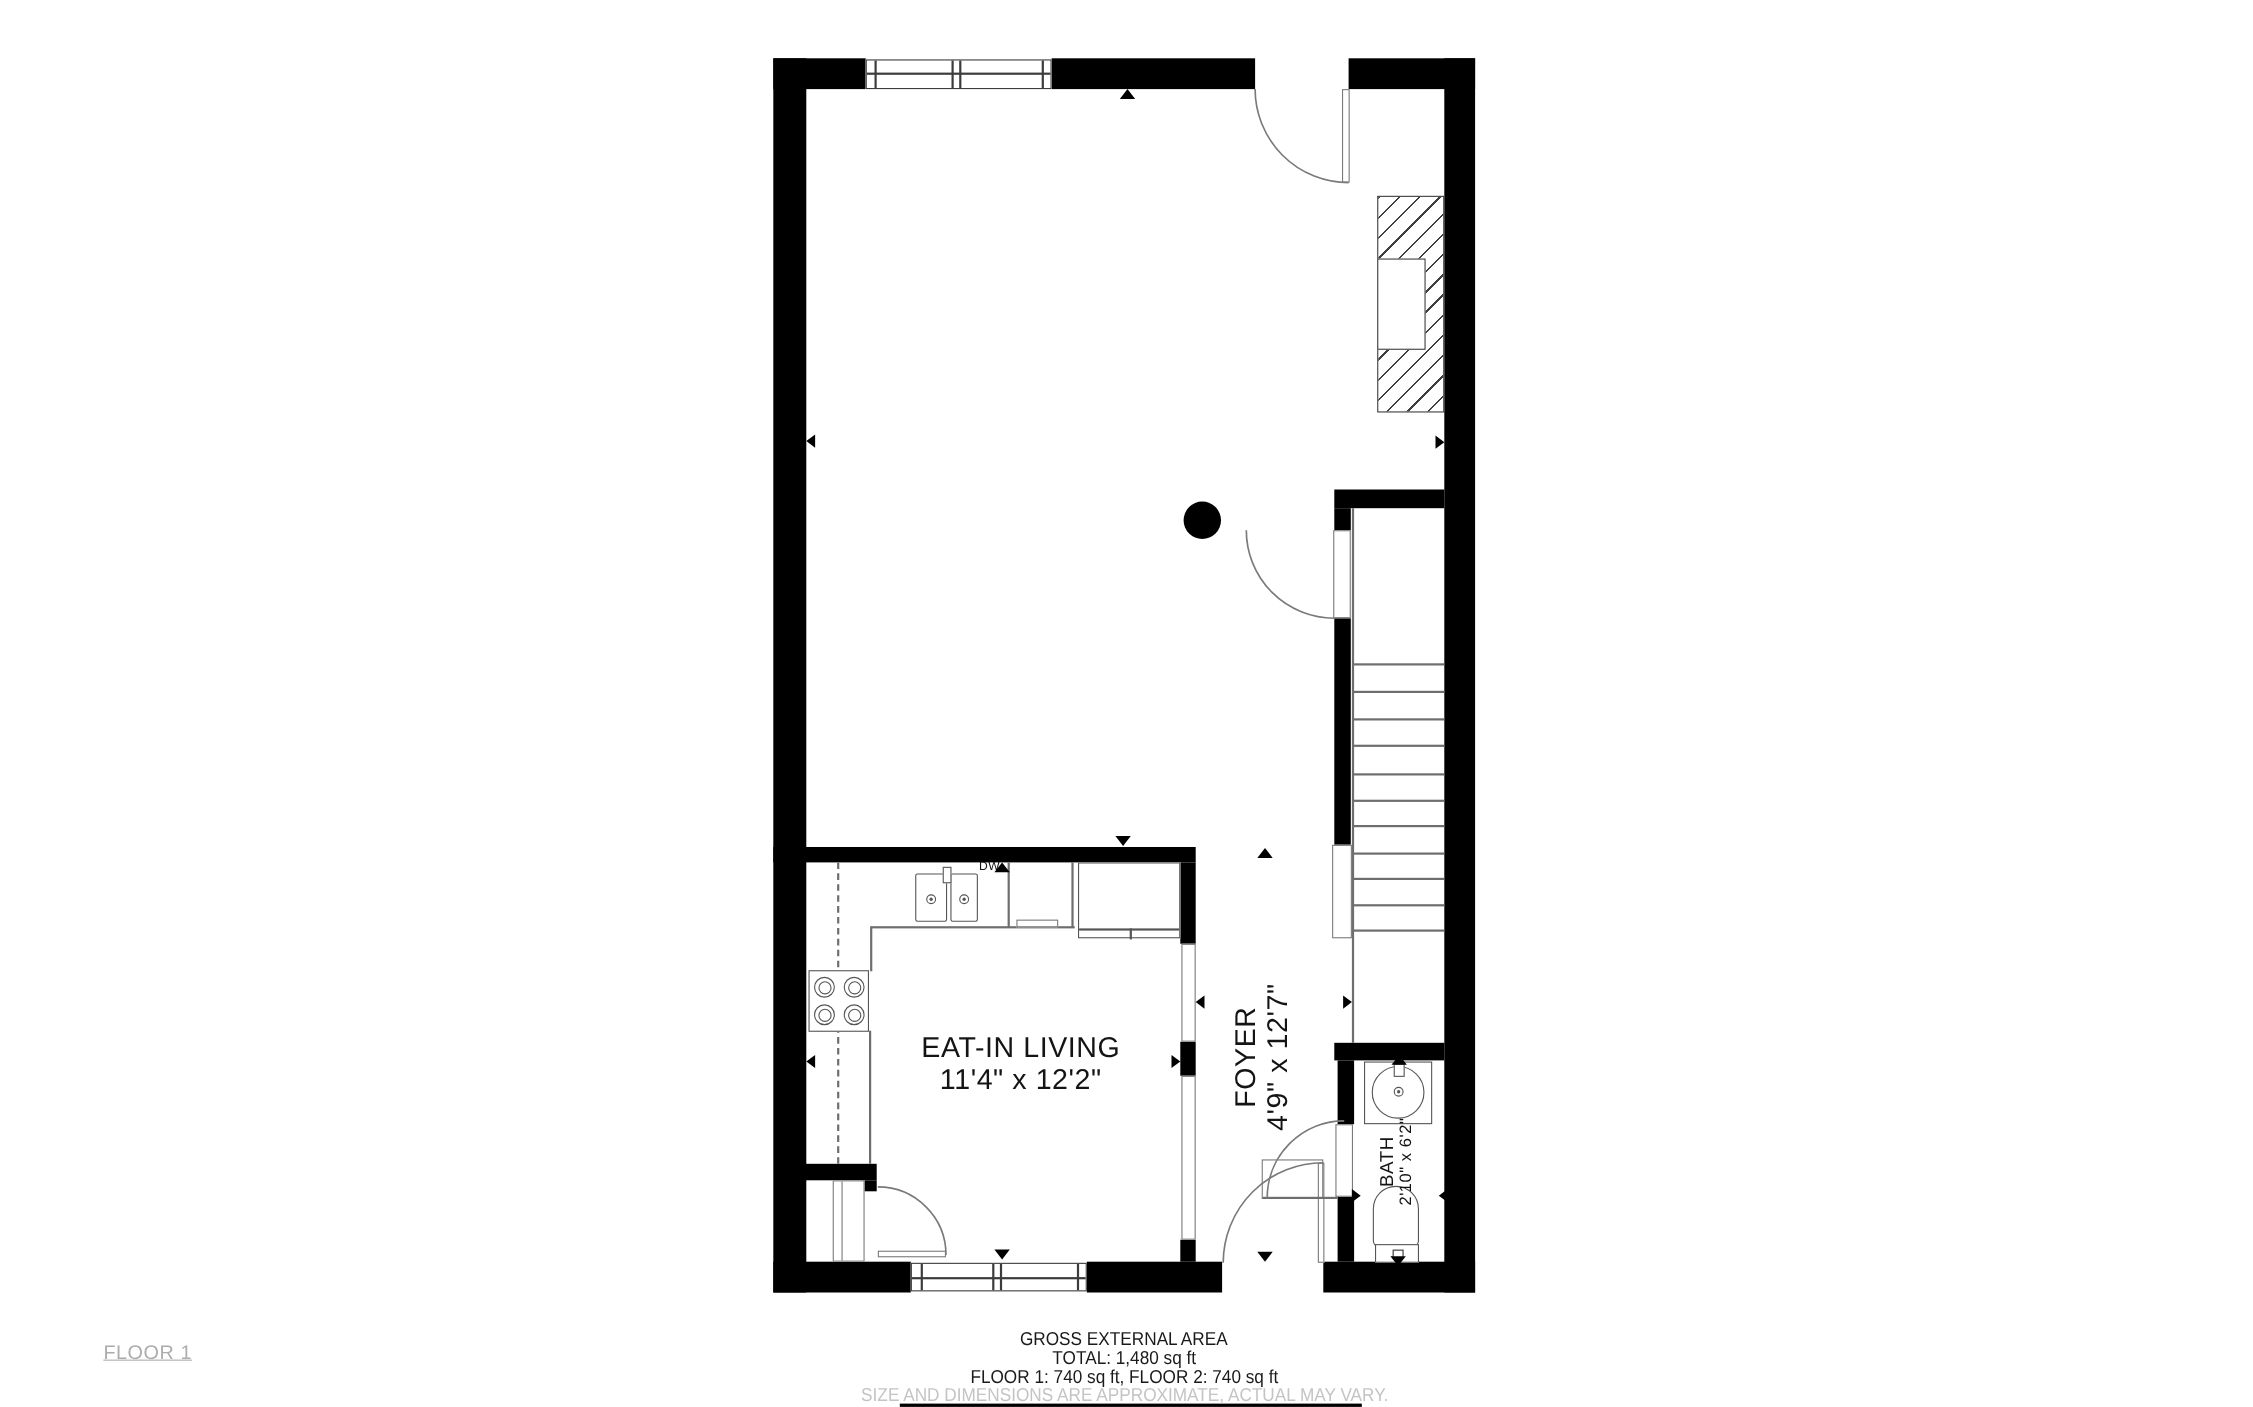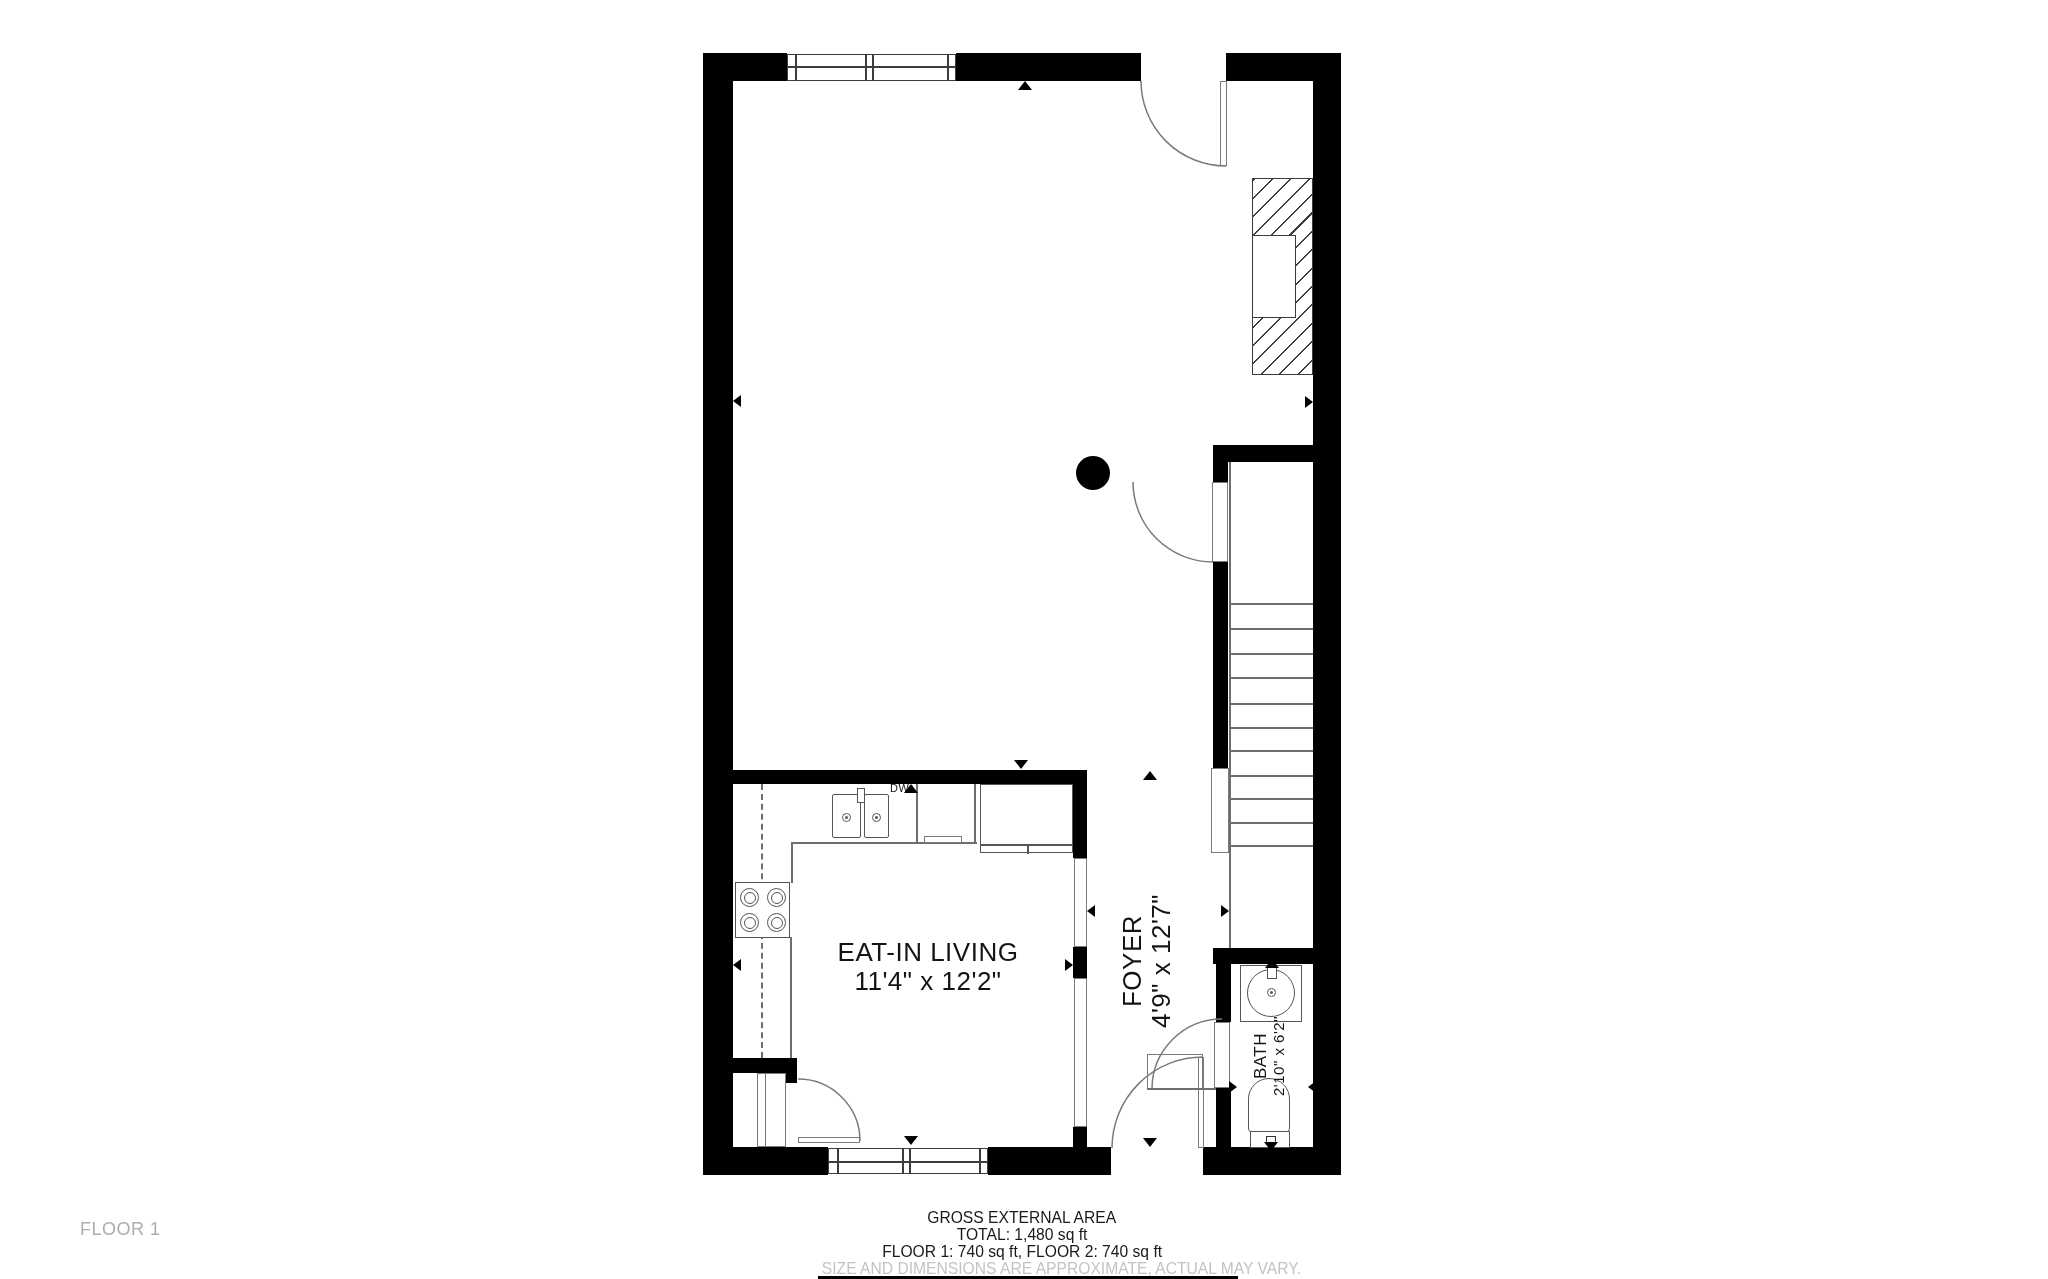--- a/index.html
+++ b/index.html
@@ -174,27 +174,27 @@
   </div>
   <div class="room-label rot" style="left:1147px;top:961px;">
     <div>FOYER</div>
     <div>4'9" x 12'7"</div>
   </div>
   <div class="room-label rot" style="left:1270px;top:1056px;font-size:17px;line-height:18px;">
     <div>BATH</div>
     <div style="font-size:15px;">2'10" x 6'2"</div>
   </div>
 
-  <div class="floor-tag" style="left:80px;top:1219px;">FLOOR 1</div>
+  <div class="floor-tag" style="left:94px;top:1219px;text-decoration:underline;">FLOOR 1</div>
   <div class="footer-line" style="top:1209px;">
     <span class="cond">GROSS EXTERNAL AREA</span>
   </div>
   <div class="footer-line" style="top:1226px;">
     <span class="cond">TOTAL: 1,480 sq ft</span>
   </div>
   <div class="footer-line" style="top:1243px;">
     <span class="cond">FLOOR 1: 740 sq ft, FLOOR 2: 740 sq ft</span>
   </div>
-  <div class="footer-line muted" style="top:1260px;text-align:right;">
+  <div class="footer-line muted" style="top:1260px;">
     <span class="cond">SIZE AND DIMENSIONS ARE APPROXIMATE, ACTUAL MAY VARY.</span>
   </div>
 
 </div>
 
 </body></html>

